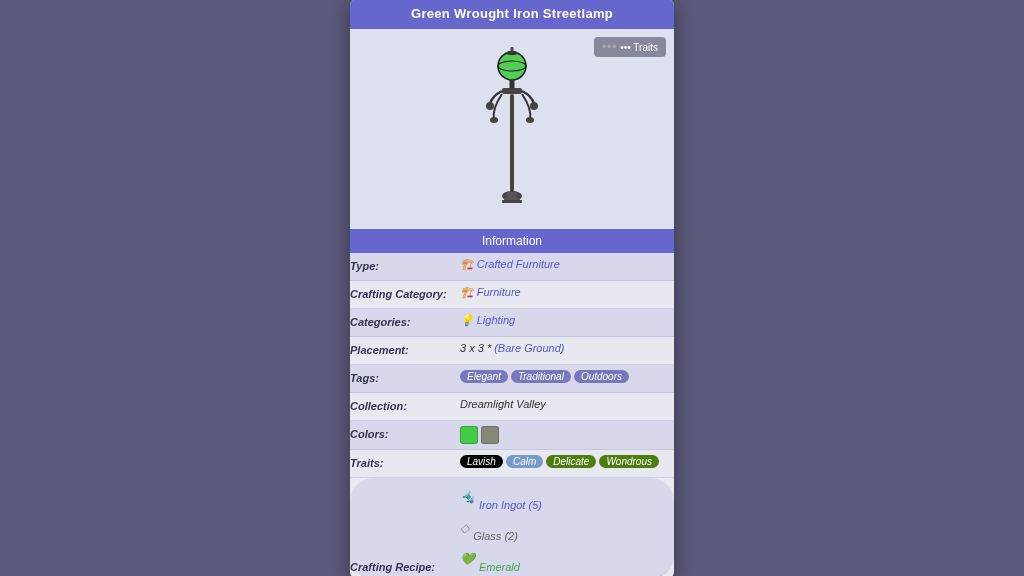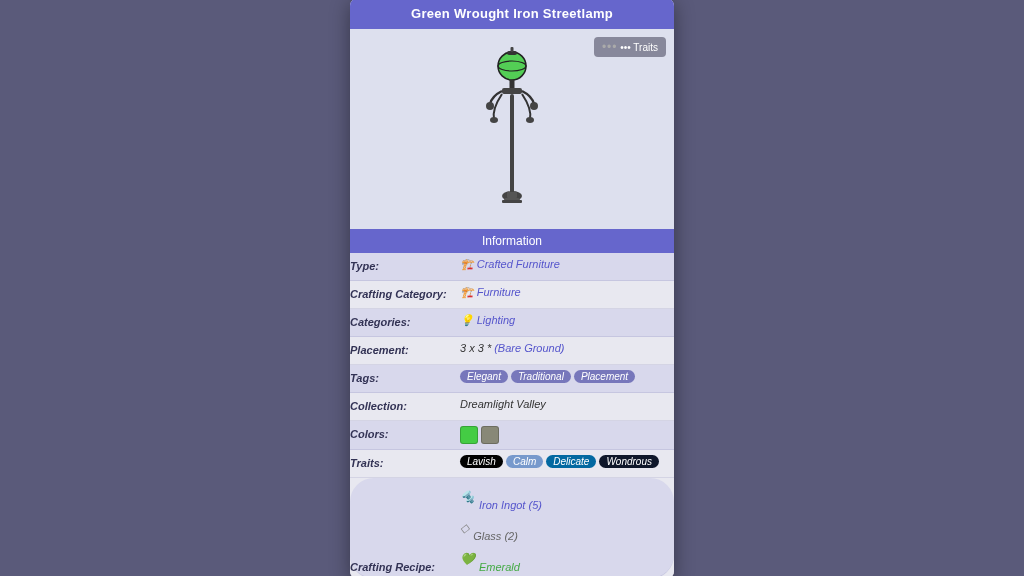--- a/index.html
+++ b/index.html
@@ -109,22 +109,22 @@
       background: #7777bb;
     }
     .trait-pill {
       border-radius: 10px;
       padding: 1px 7px;
       font-size: 10px;
       color: white;
     }
     .trait-lavish { background: #000000; }
     .trait-calm { background: #7799cc; }
-    .trait-delicate { background: #0369a1; }
-    .trait-wondrous { background: #0f172a; }
+    .trait-delicate { background: #4d7c0f; }
+    .trait-wondrous { background: #4d7c0f; }
     .color-swatch {
       width: 18px;
       height: 18px;
       border-radius: 3px;
       border: 1px solid rgba(0,0,0,0.2);
       display: inline-block;
     }
     .recipe-item {
       display: flex;
       align-items: center;
@@ -235,21 +235,21 @@
         <span class="placement-text">3 x 3 * </span>
         <span class="placement-ground">(Bare Ground)</span>
       </span>
     </div>
 
     <div class="info-row">
       <span class="row-label">Tags:</span>
       <span class="row-value">
         <span class="tag-pill">Elegant</span>
         <span class="tag-pill">Traditional</span>
-        <span class="tag-pill outdoors">Placement</span>
+        <span class="tag-pill outdoors">Outdoors</span>
       </span>
     </div>
 
     <div class="info-row">
       <span class="row-label">Collection:</span>
       <span class="row-value">
         <span>Dreamlight Valley</span>
       </span>
     </div>
 

